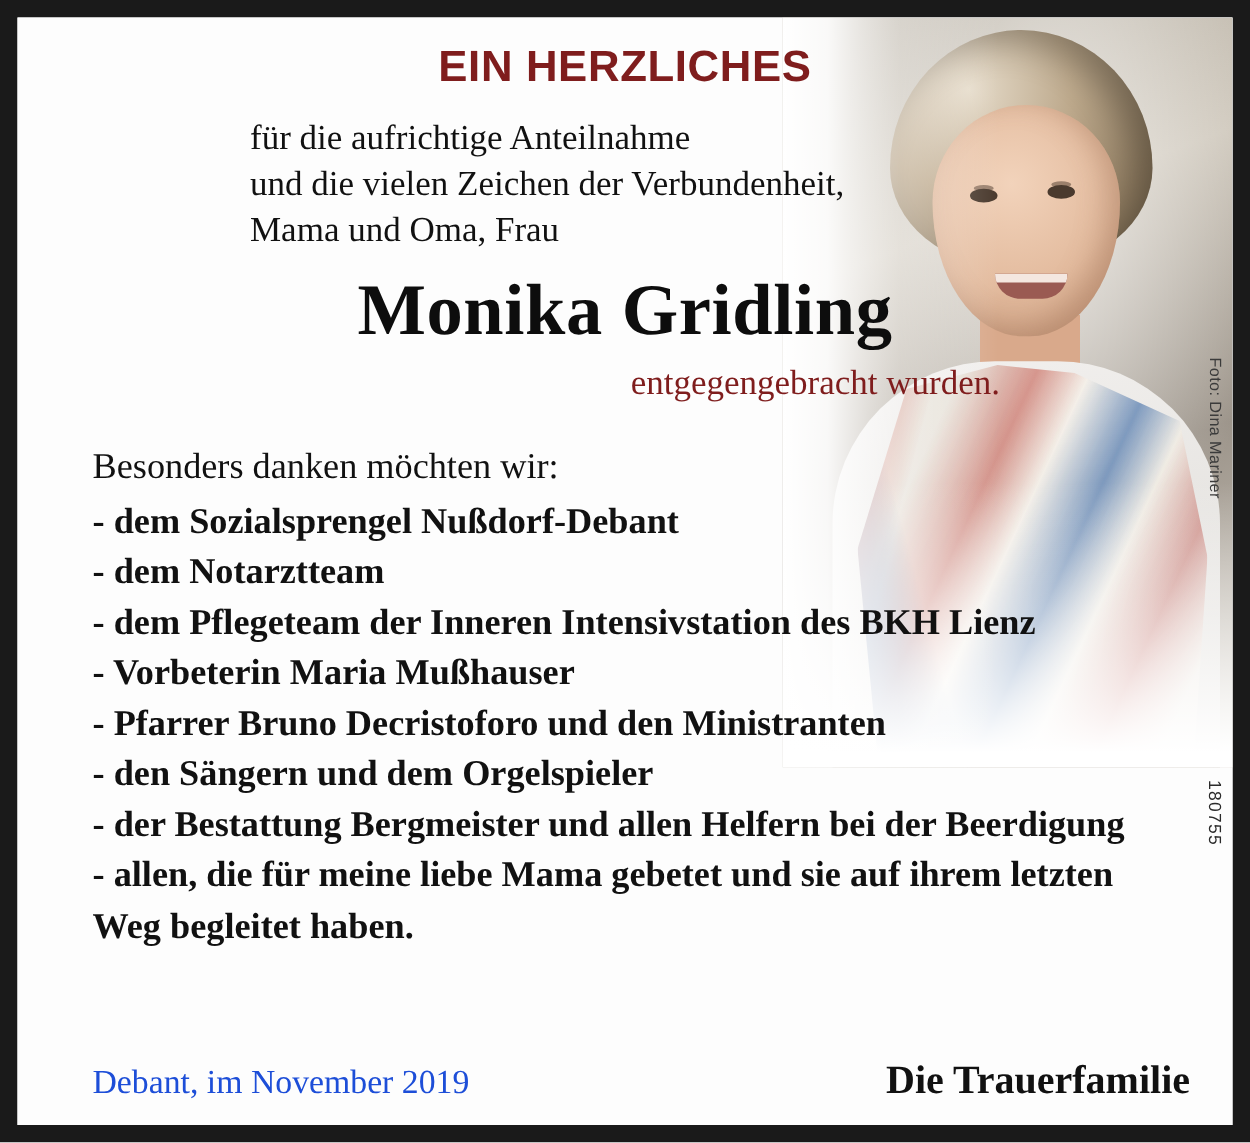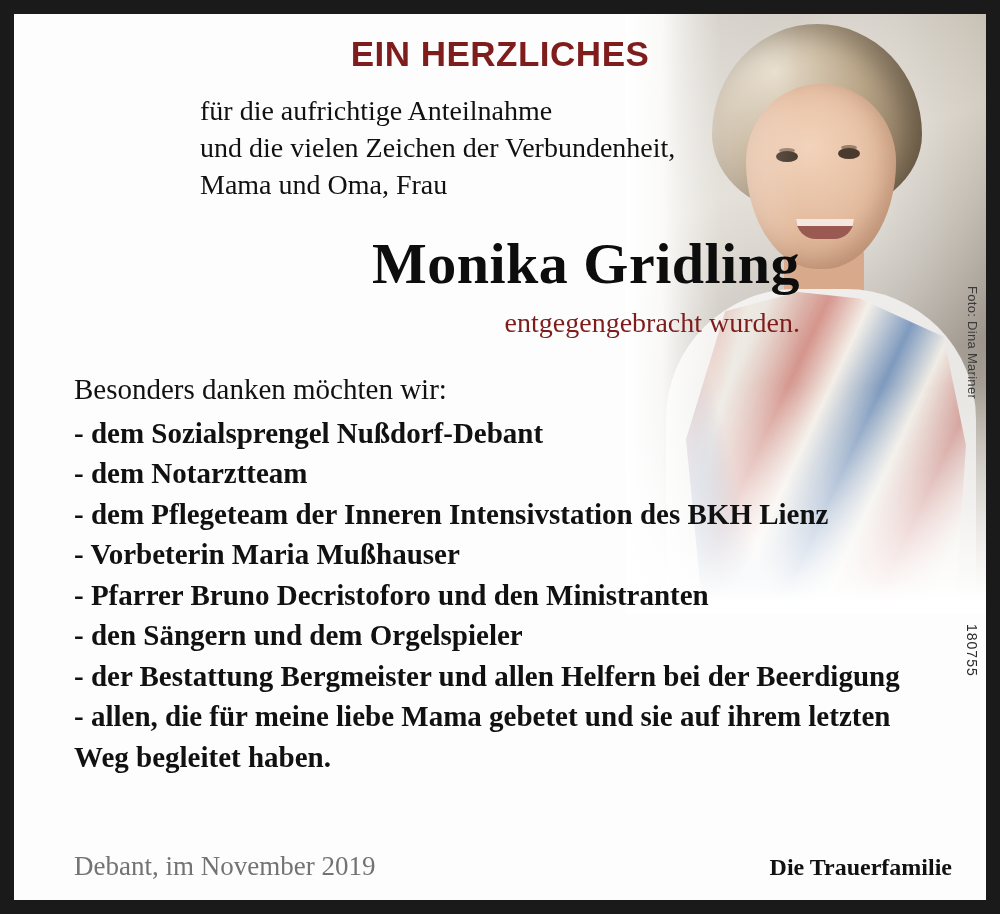--- a/index.html
+++ b/index.html
@@ -178,22 +178,22 @@
   .lead {
     width: 600px;
     margin: 16px auto 0 auto;
     font-size: 28px;
     line-height: 1.32;
     color: #111;
   }
 
   .name {
     width: 600px;
-    margin: 30px auto 0 auto;
-    text-align: right;
+    margin: 14px auto 0 auto;
+    text-align: center;
     font-size: 58px;
     font-weight: bold;
     letter-spacing: 0.5px;
     line-height: 1.05;
     color: #0d0d0d;
   }
 
   .after-name {
     width: 600px;
     margin: 12px auto 15px auto;
@@ -228,24 +228,24 @@
     left: 0;
     right: 0;
     bottom: 18px;
     padding: 0 34px 0 60px;
     display: flex;
     justify-content: space-between;
     align-items: baseline;
   }
   .footer-place {
     font-size: 27px;
-    color: #737373;
+    color: #1d4ed8;
   }
   .footer-family {
-    font-size: 24px;
+    font-size: 32px;
     font-weight: bold;
     color: #111;
   }
 </style>
 </head>
 <body>
 
 <div class="page">
   <div class="inner">
 

